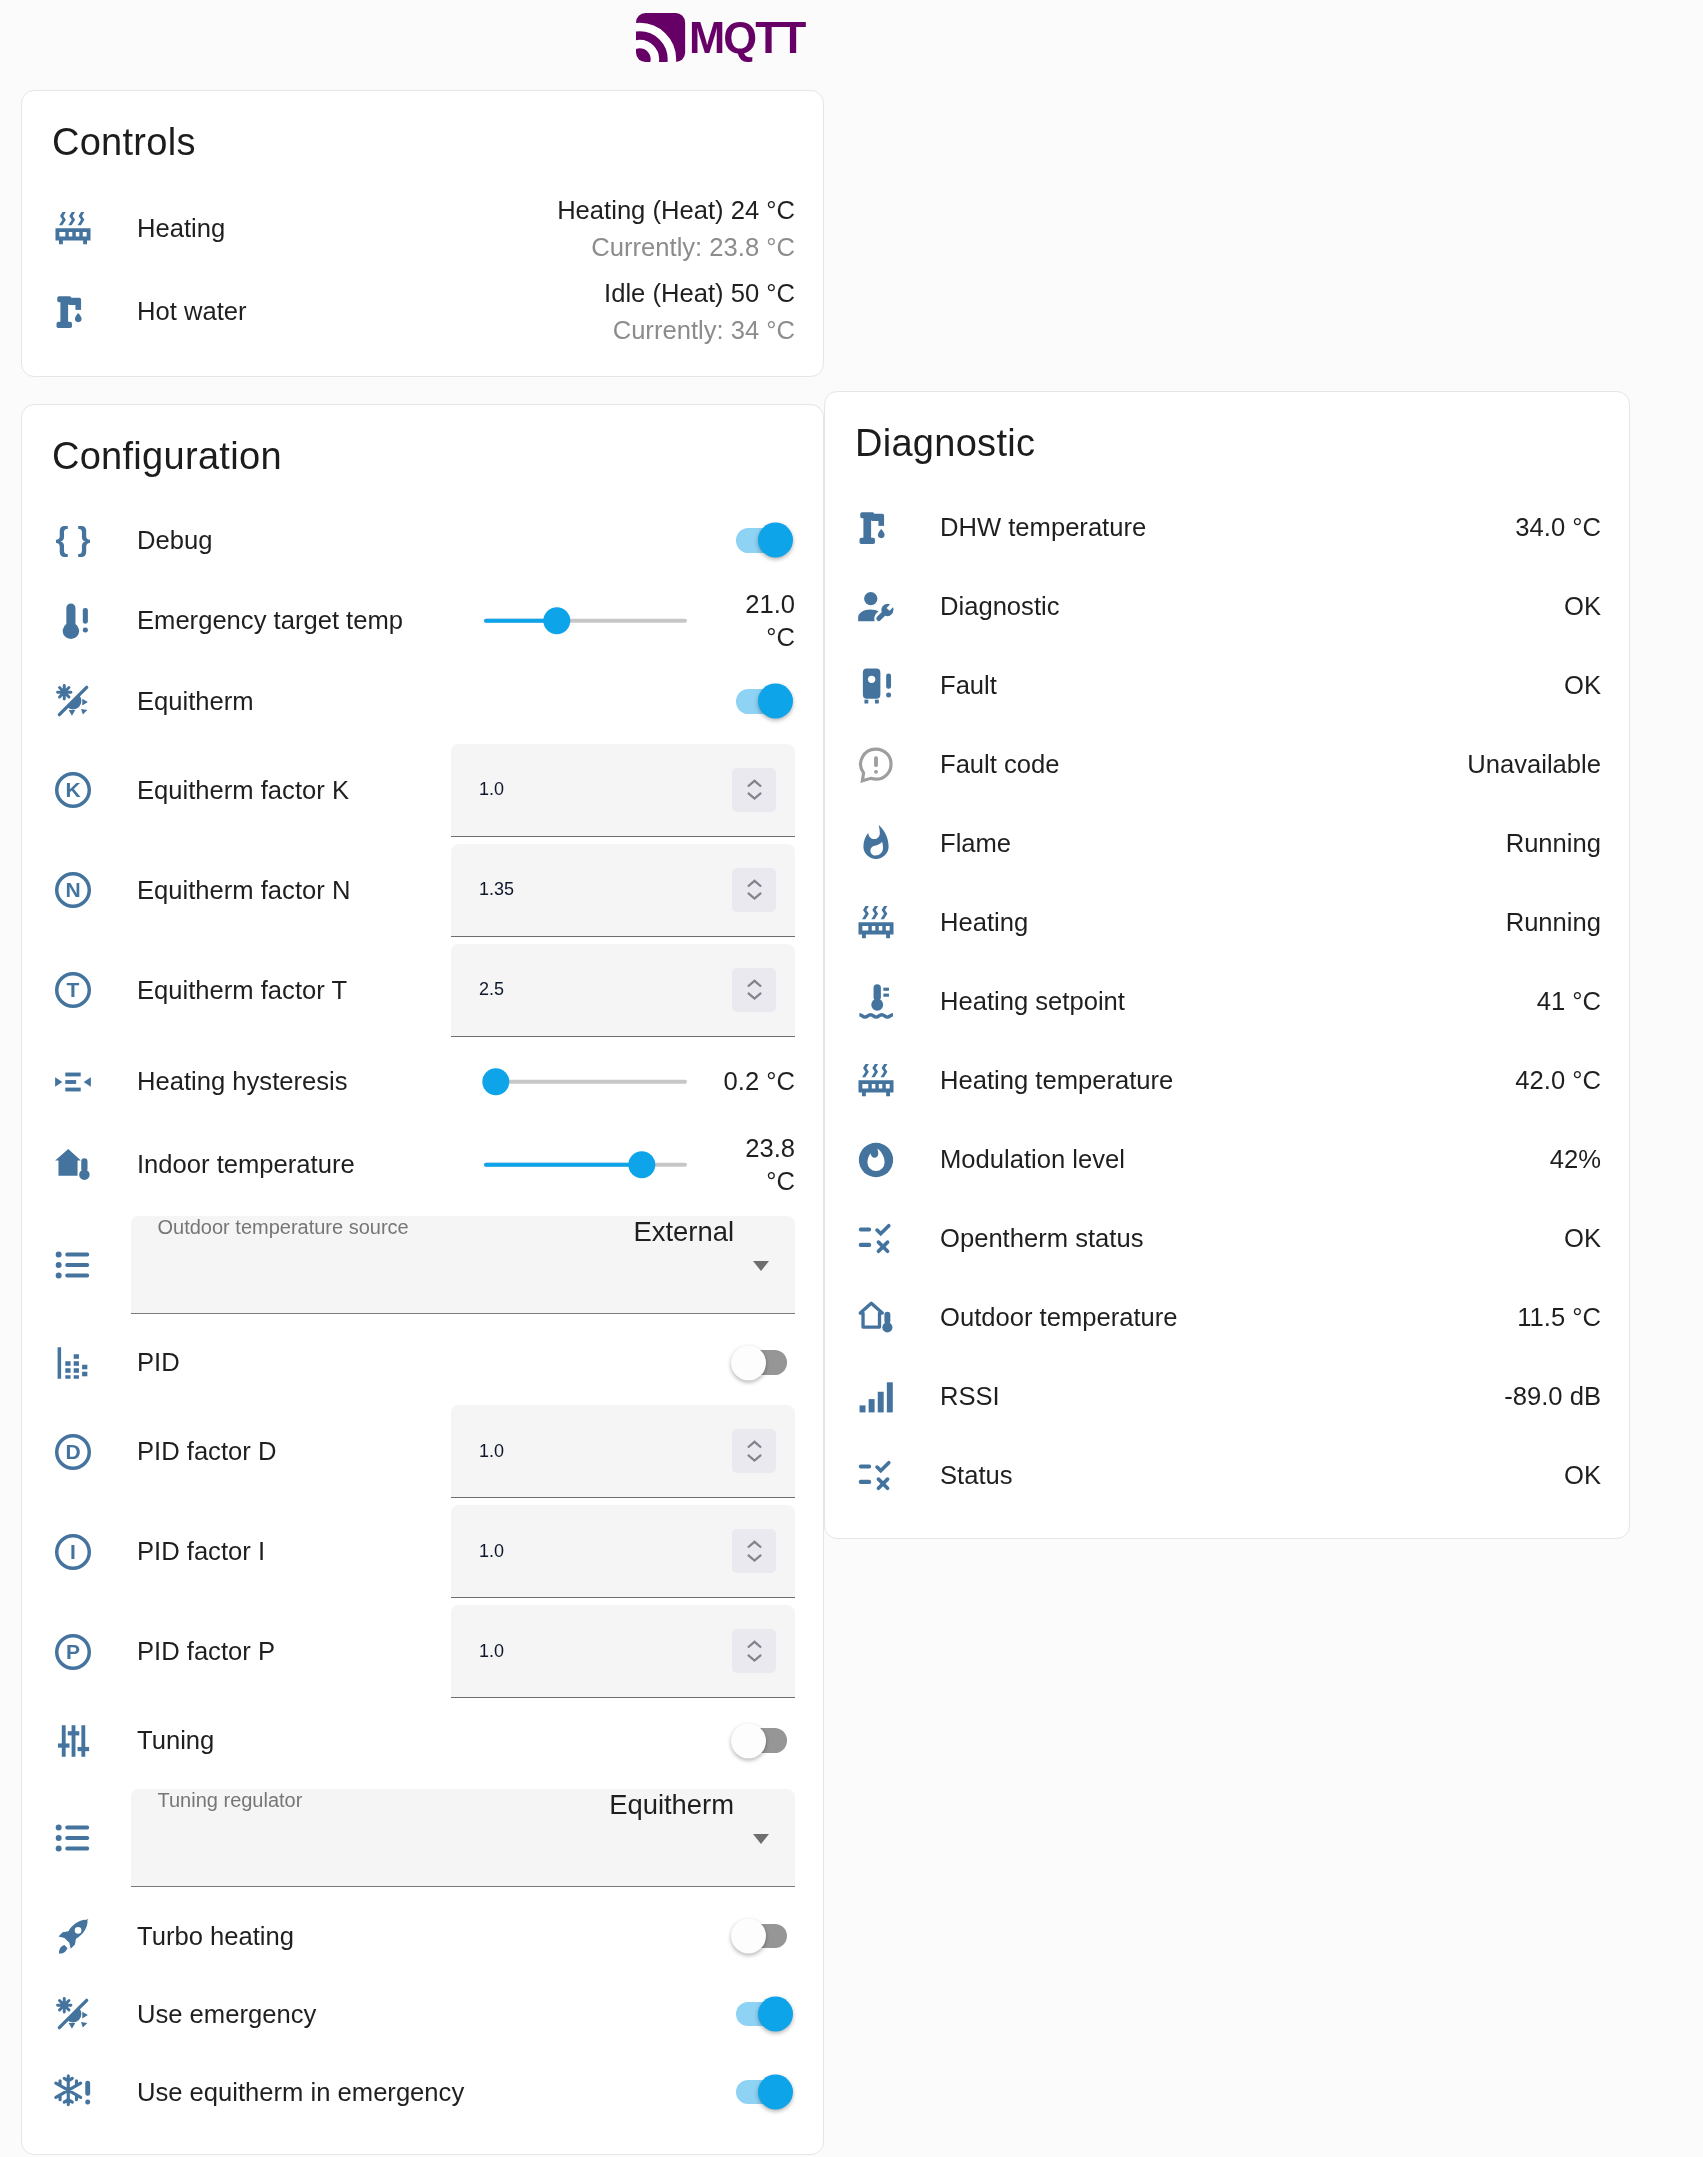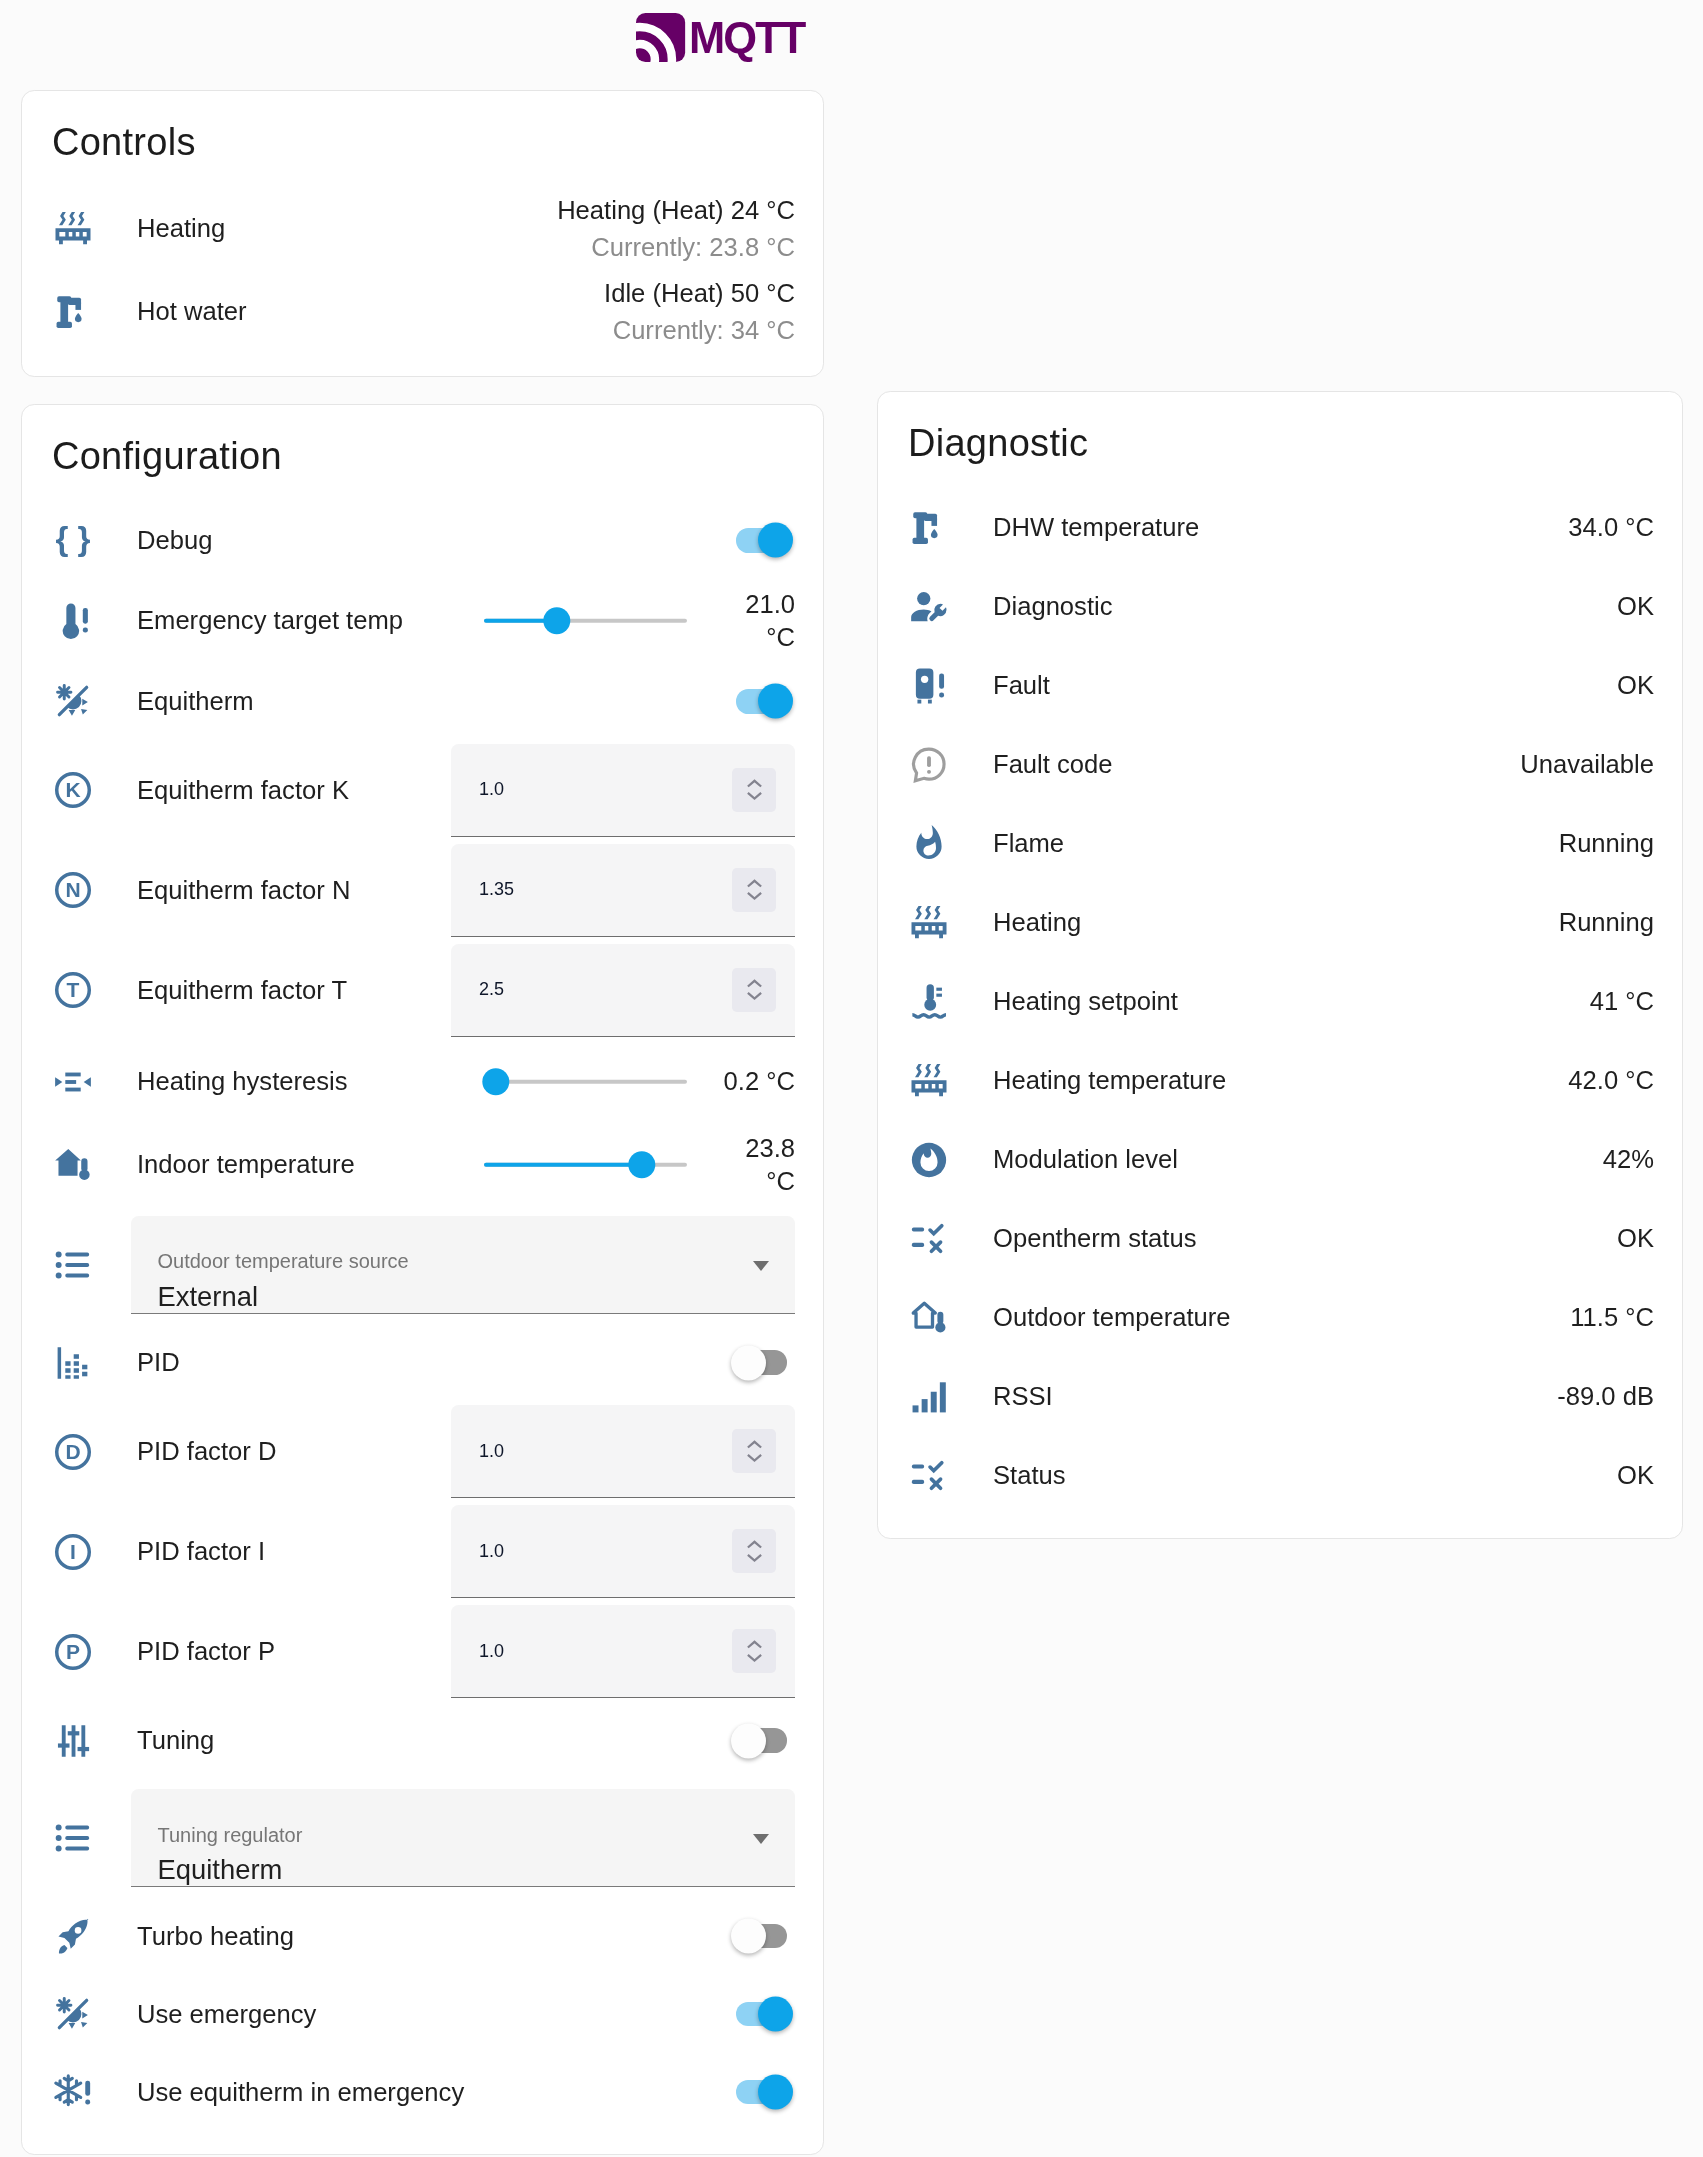--- a/index.html
+++ b/index.html
@@ -2,21 +2,21 @@
 <html style="font-size:15px"><head>
 <meta charset="utf-8">
 <style>
   html,body{margin:0;padding:0}
   body{
     width:1703px;height:2158px;position:relative;overflow:hidden;
     background:#fbfbfb;color:#1f1f1f;
     font-family:"Liberation Sans", sans-serif;
   }
   .logo-wrap{position:absolute;left:636px;top:11.4px;width:189px;height:53px}
-  .layout{position:absolute;left:21px;top:90px;width:1662px;display:flex;gap:53px;align-items:flex-start}
+  .layout{position:absolute;left:21px;top:90px;width:1662px;display:flex;align-items:flex-start}
   .col-left{width:803px;flex:none}
   .col-right{width:806px;flex:none}
   .card{background:#ffffff;border:0.9px solid #e5e5e5;border-radius:13.2px;padding:19px 28px 23px;box-sizing:border-box}
   .card-title{font-size:38px;font-weight:400;color:#1c1c1c;margin:11.4px 0 23px 1.9px;letter-spacing:0.3px}
   .card-config{margin-top:26.5px}
   .card-diag{margin-top:301px}
 
   
   .icon-box{width:45px;height:45px;flex:none;color:#44739e;display:flex;align-items:center;justify-content:center}
   .icon-box svg{width:42px;height:42px;display:block}
@@ -53,21 +53,21 @@
   .s-thumb{position:absolute;top:50%;width:27.4px;height:27.4px;border-radius:50%;background:#0da4e9;transform:translate(-50%,-50%)}
   .sval{width:97px;margin-left:11.4px;flex:none;text-align:right;font-size:25.6px;white-space:pre-line;line-height:1.3;color:#1f1f1f}
 
   
   .numbox{margin-left:auto;width:344px;height:93px;background:#f5f5f6;border-bottom:1.9px solid #6e6e6e;border-radius:7.6px 7.6px 0 0;display:flex;align-items:center;padding:0 19px 0 28px;box-sizing:border-box;flex:none;cursor:text}
   .numval{font-size:18px;color:#0f172a}
   .stepper{margin-left:auto;width:44px;height:44px;background:#e9e9ef;border-radius:4.7px;display:flex;flex-direction:column;align-items:center;justify-content:center;gap:2.8px;cursor:pointer}
   .stepper svg{display:block}
 
   
-  .selectbox{margin-left:36px;flex:1;height:98px;background:#f5f5f5;border-bottom:1.9px solid #7a7a7a;border-radius:7.6px 7.6px 0 0;position:relative;display:flex;flex-direction:column;justify-content:flex-end;padding:0 61px 0 26.5px;box-sizing:border-box;cursor:pointer}
+  .selectbox{margin-left:36px;flex:1;height:98px;background:#f5f5f5;border-bottom:1.9px solid #7a7a7a;border-radius:7.6px 7.6px 0 0;position:relative;display:flex;flex-direction:row;justify-content:space-between;padding:0 61px 0 26.5px;box-sizing:border-box;cursor:pointer}
   .sel-label{font-size:20px;color:#767676;margin-bottom:7.6px}
   .sel-value{font-size:27.4px;color:#1f1f1f}
   .dd-arrow{position:absolute;right:26.5px;top:50%;margin-top:-3.8px;width:0;height:0;border-left:8.5px solid transparent;border-right:8.5px solid transparent;border-top:10.4px solid #6e6e6e}
 
   
   .drow{display:flex;align-items:center;height:79px}
   .dval{margin-left:auto;font-size:25.6px;color:#1f1f1f;text-align:right;white-space:nowrap}
 </style>
 </head>
 <body>

